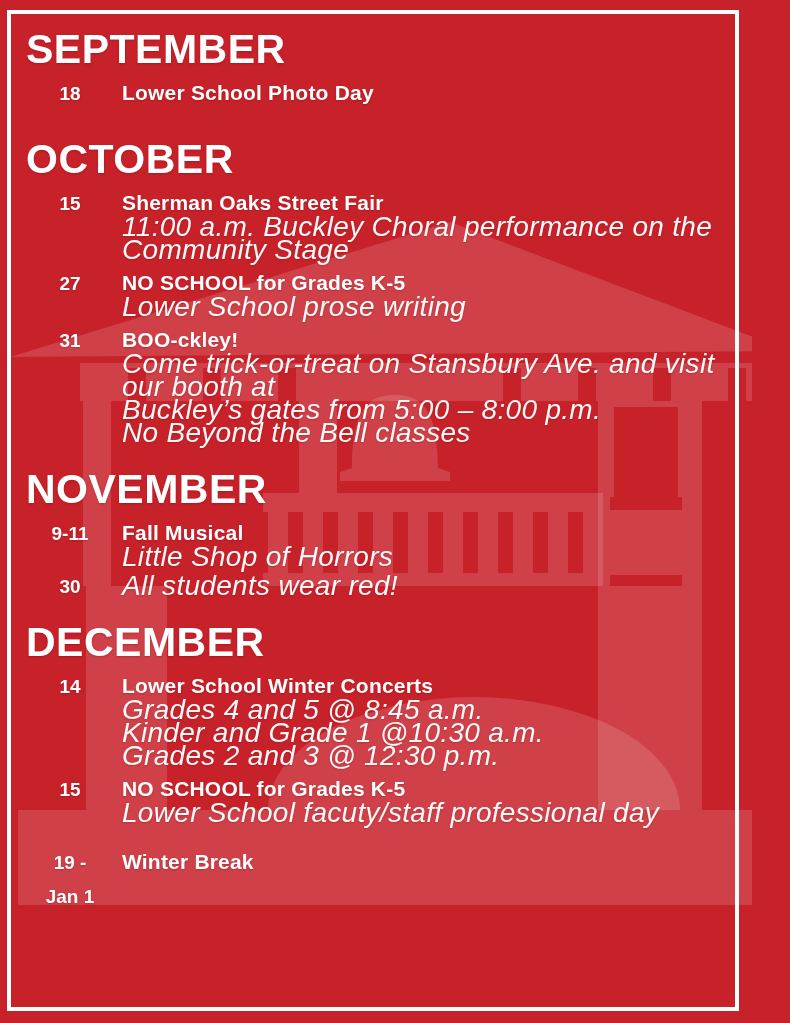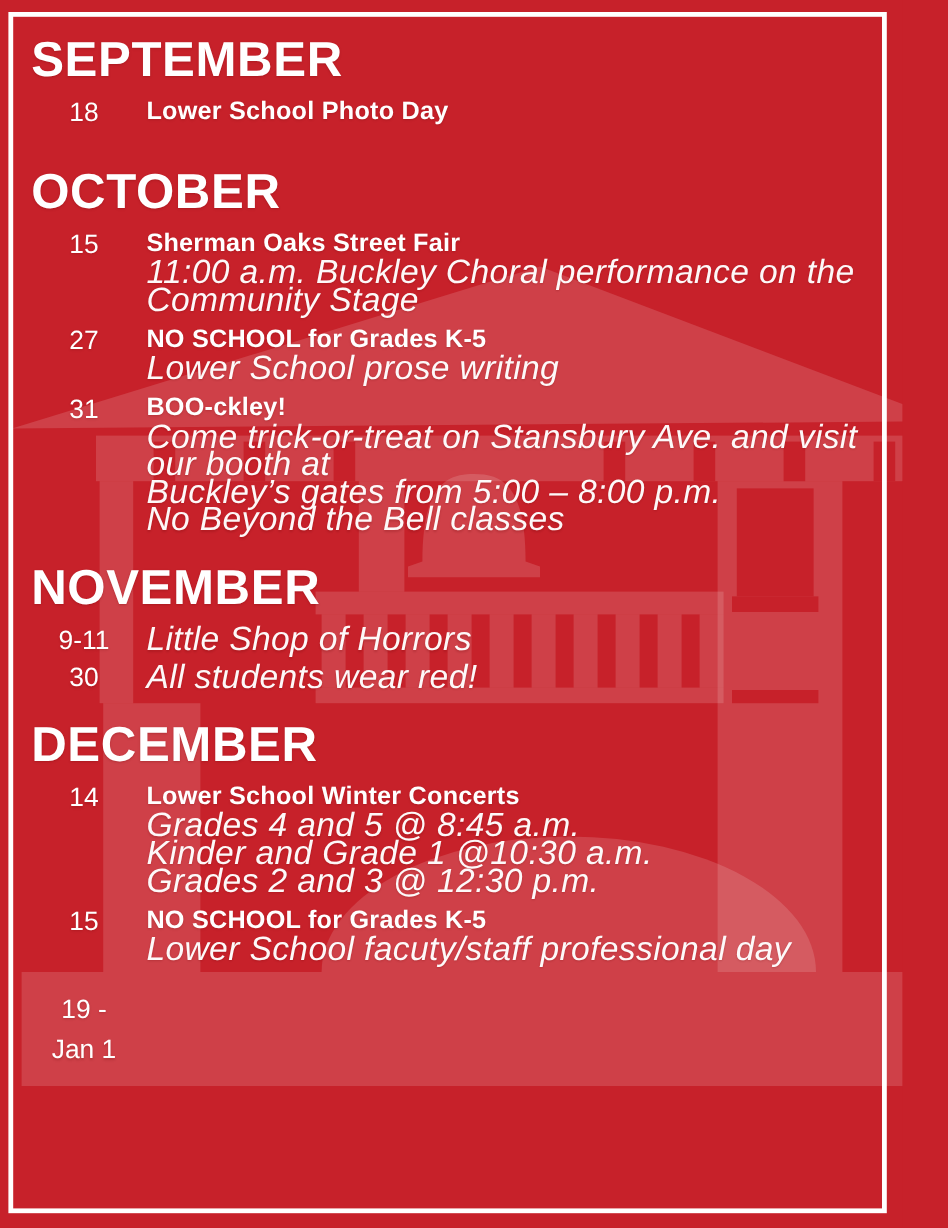--- a/index.html
+++ b/index.html
@@ -50,22 +50,22 @@
     text-shadow: 0 1px 2px rgba(90,0,5,0.22);
   }
   .month:nth-of-type(2) .event:nth-of-type(4) { margin-top: 14px; }
   .month:nth-of-type(3) .event:nth-of-type(2) { margin-top: 6px; }
   .month:nth-of-type(4) .event:nth-of-type(3) { margin-top: 26px; }
   .month:nth-of-type(4) .event:nth-of-type(4) { margin-top: 14px; }
   .day {
     width: 88px;
     flex: 0 0 88px;
     text-align: center;
-    font-size: 22px;
-    font-weight: 400;
+    font-size: 19px;
+    font-weight: 700;
     padding-top: 1px;
   }
   .day-line { line-height: 24px; white-space: nowrap; }
   .day-line + .day-line { margin-top: 10px; }
   .content { margin-left: 8px; }
   .title {
     font-size: 21px;
     font-weight: 700;
     line-height: 24px;
     letter-spacing: 0.2px;
@@ -182,20 +182,21 @@
           </div>
         </div>
       </section>
       <section class="month">
         <h2 class="month-heading">NOVEMBER</h2>
         <div class="event">
           <div class="day">
             <div class="day-line">9-11</div>
           </div>
           <div class="content">
+            <div class="title">Fall Musical</div>
             <div class="detail">Little Shop of Horrors</div>
           </div>
         </div>
         <div class="event">
           <div class="day">
             <div class="day-line">30</div>
           </div>
           <div class="content">
             <div class="detail">All students wear red!</div>
           </div>
@@ -221,17 +222,20 @@
           <div class="content">
             <div class="title">NO SCHOOL for Grades K-5</div>
             <div class="detail">Lower School facuty/staff professional day</div>
           </div>
         </div>
         <div class="event">
           <div class="day">
             <div class="day-line">19 -</div>
             <div class="day-line">Jan 1</div>
           </div>
+          <div class="content">
+            <div class="title">Winter Break</div>
+          </div>
         </div>
       </section>
     </div>
 
 </div>
 
 </body></html>

